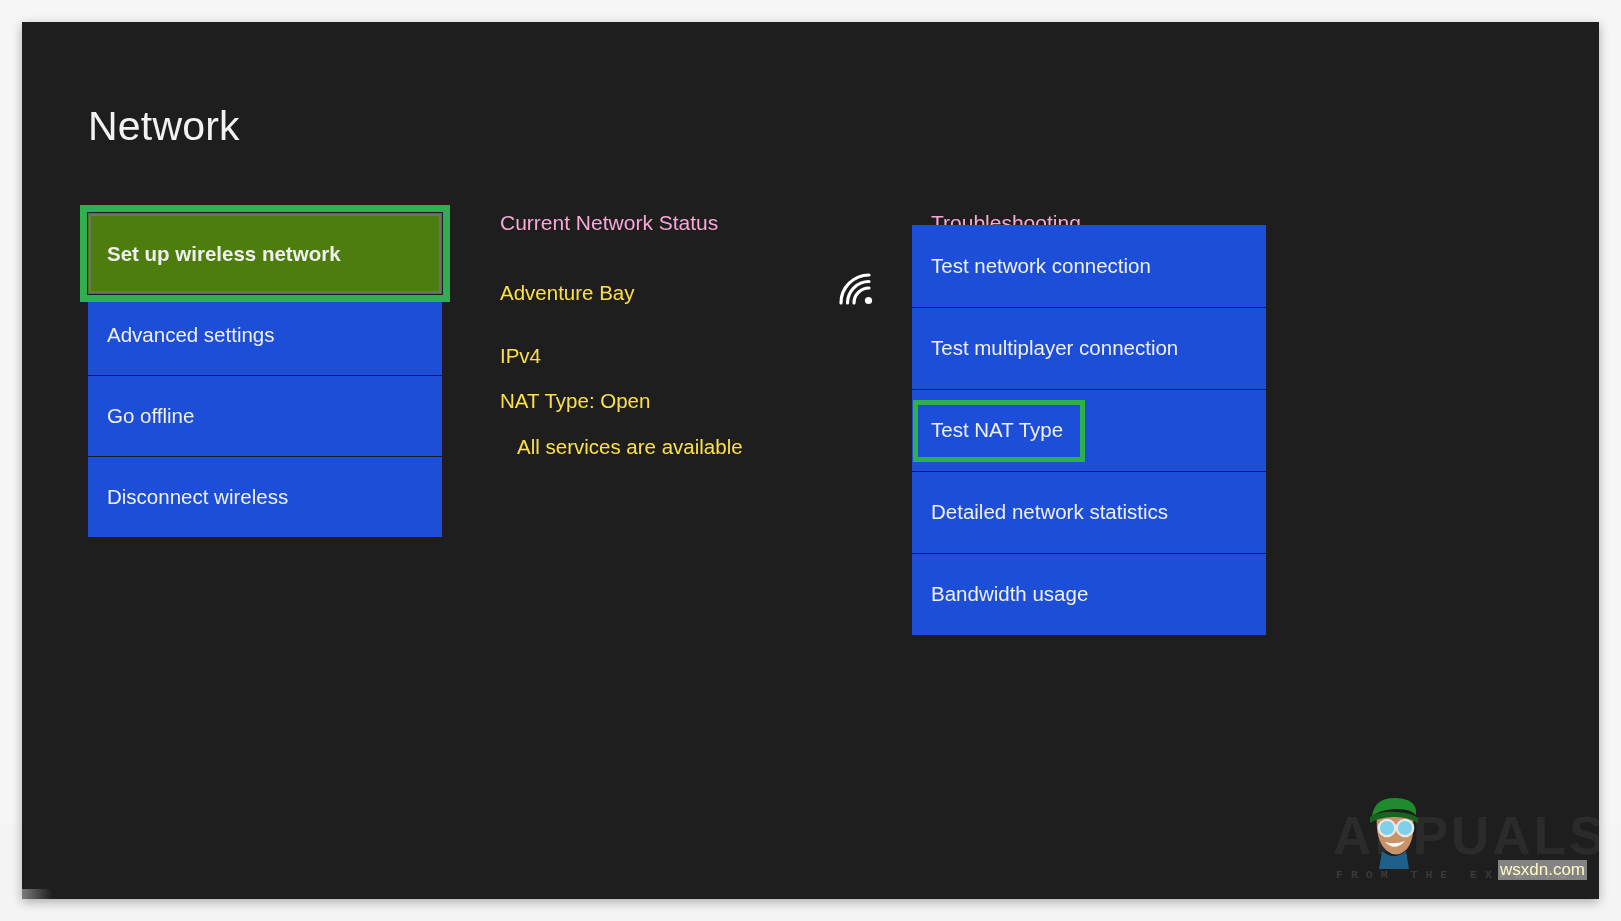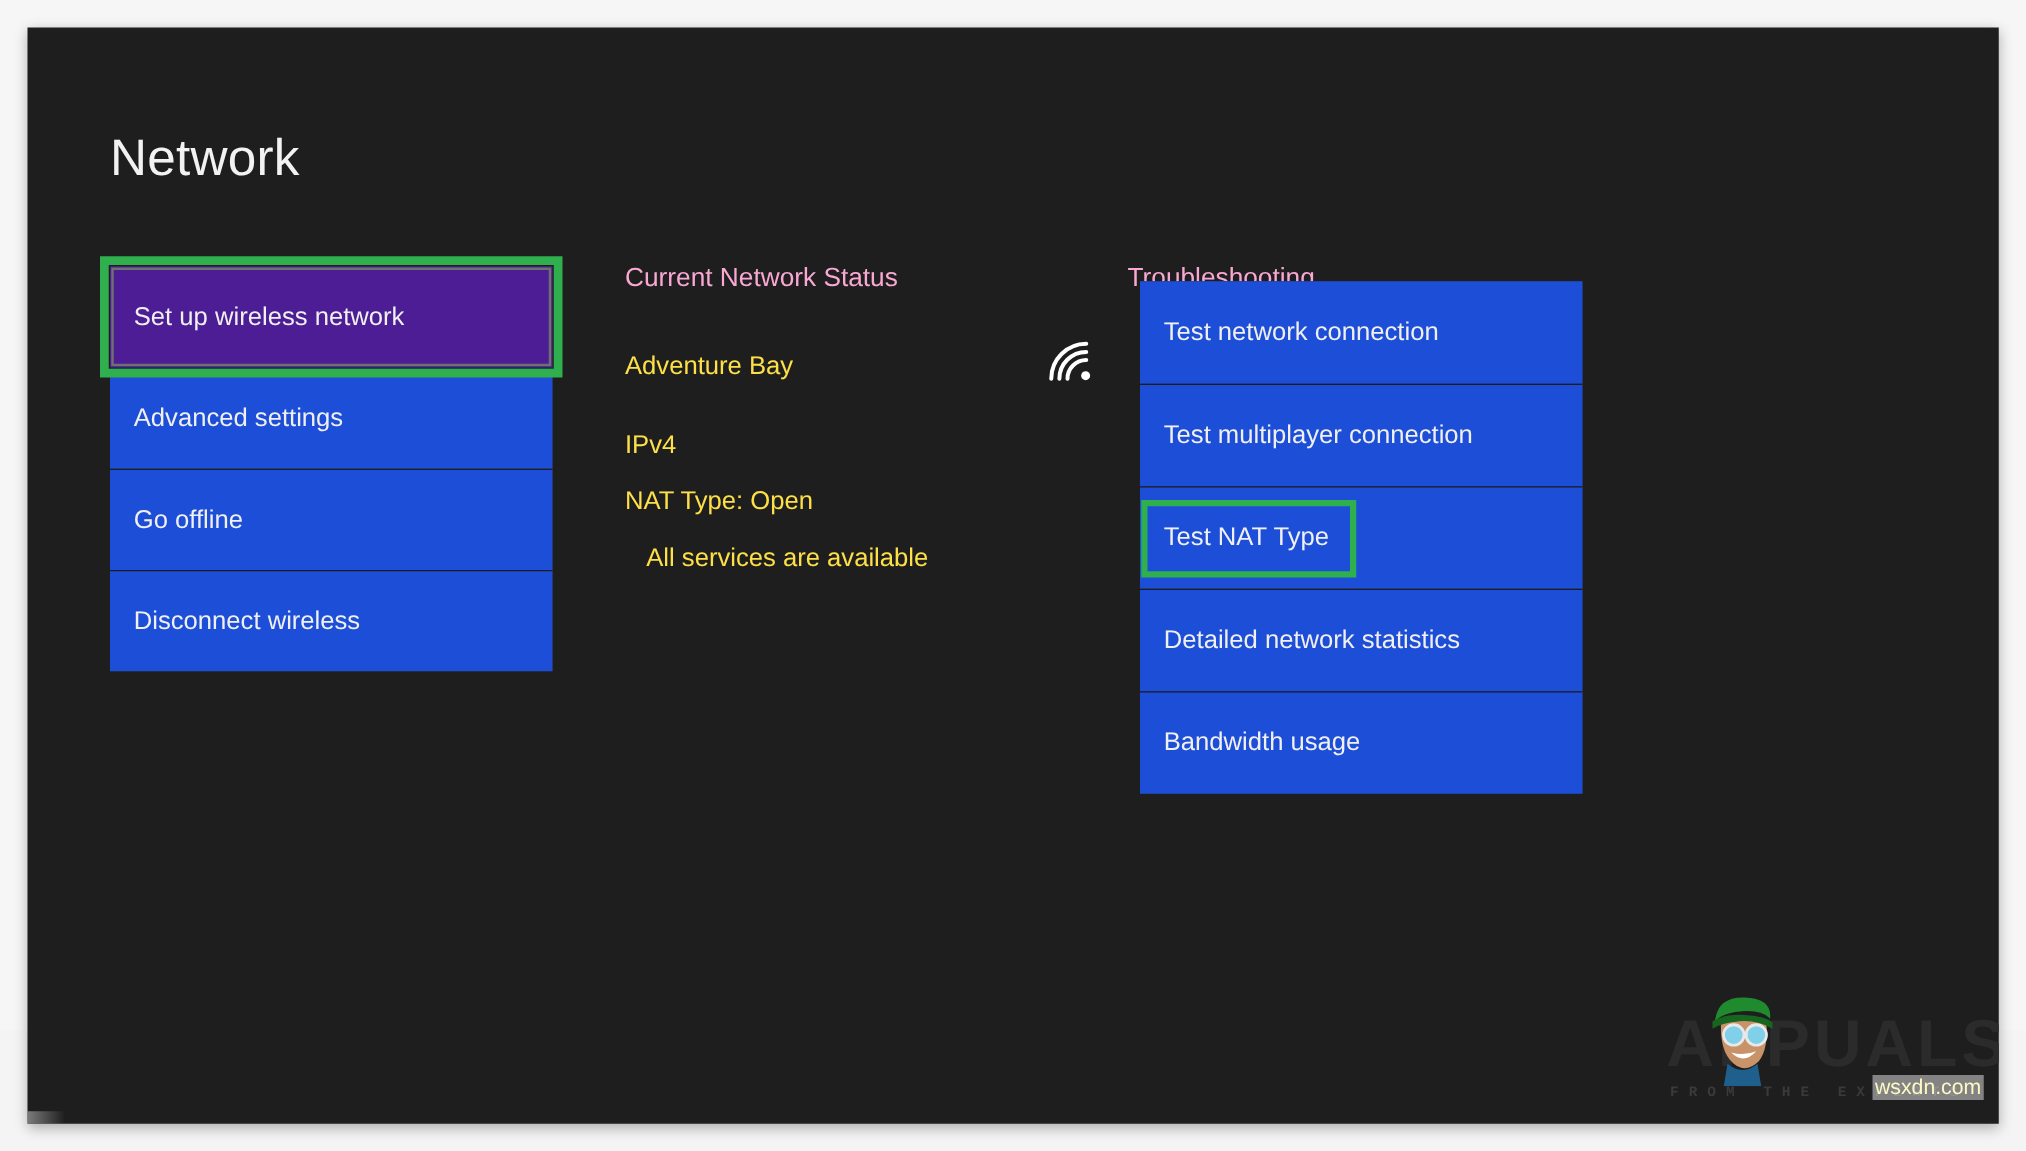--- a/index.html
+++ b/index.html
@@ -74,21 +74,22 @@
   .menu-item + .menu-item::before {
     content: "";
     position: absolute;
     left: 0; right: 0; top: 0;
     height: 1px;
     background: #1c1c1c;
   }
 
   
   #left-menu .menu-item.selected {
-    background: #4c1d95;
+    background: #4d7c0f;
+    font-weight: bold;
   }
   .sel-ring {
     position: absolute;
     pointer-events: none;
   }
   #ring-left {
     left: 58px;
     top: 183px;
     width: 370px;
     height: 97px;
@@ -124,21 +125,21 @@
 
   #wifi-icon {
     position: absolute;
     left: 338px;
     top: 7px;
     width: 38px;
     height: 34px;
   }
 
   
-  #right-heading { left: 880px; top: 189px; }
+  #right-heading { left: 909px; top: 189px; }
   #right-menu {
     position: absolute;
     left: 890px;
     top: 203px;
     width: 354px;
     background: #2a2a2a;
   }
   #right-menu .menu-item { height: 82px; }
 
   #ring-right {

